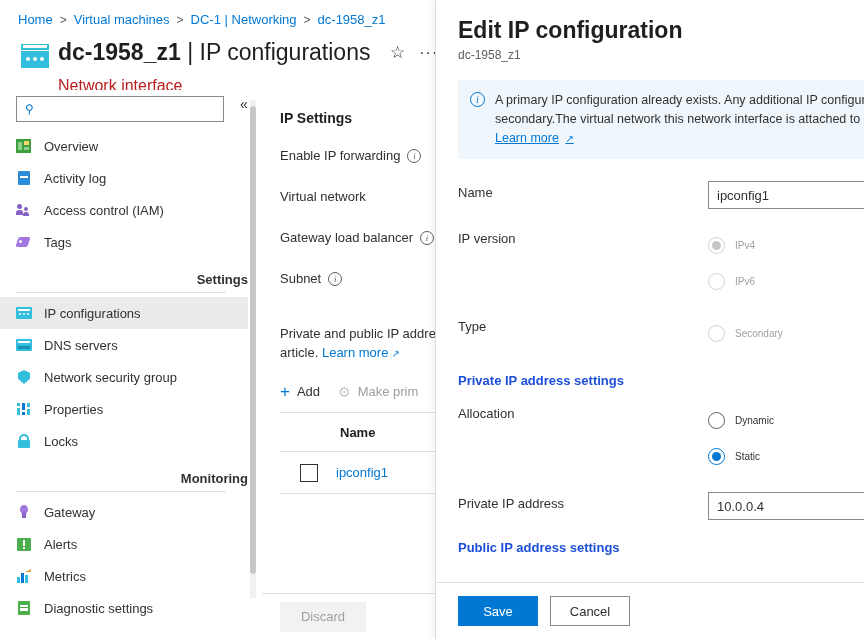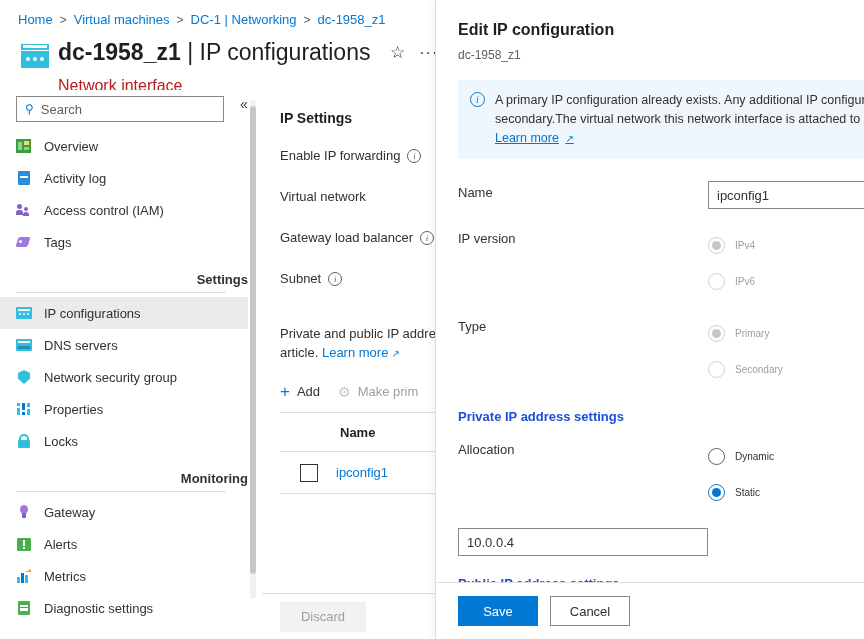--- a/index.html
+++ b/index.html
@@ -210,21 +210,21 @@
   }
 
   
   .panel {
     position: absolute; top: 0; left: 435px; width: 429px; height: 639px;
     background: #ffffff; border-left: 1px solid #e1dfdd;
     box-shadow: -2px 0 6px rgba(0,0,0,0.06);
     overflow: hidden;
   }
   .panel-head { padding: 16px 0 0 22px; }
-  .panel-title { font-size: 16px; font-weight: 700; color: #201f1e; line-height: 28px; }
+  .panel-title { font-size: 23px; font-weight: 700; color: #201f1e; line-height: 28px; }
   .panel-sub { font-size: 12px; color: #605e5c; margin-top: 4px; }
 
   .banner {
     margin: 18px 0 0 22px; width: 480px;
     background: #eff6fc; padding: 11px 12px 11px 12px;
     display: flex; align-items: flex-start; gap: 10px;
   }
   .banner-ico {
     flex: 0 0 auto; width: 15px; height: 15px; border: 1px solid #0078d4;
     border-radius: 50%; color: #0078d4; font-size: 10px; font-style: italic;
@@ -308,21 +308,20 @@
   </div>
   <div class="title-actions">
     <span class="icon-btn star-icon">☆</span>
     <span class="icon-btn ellipsis-icon">···</span>
   </div>
 
   <div class="leftnav">
     <div class="search-wrap">
       <div class="search-box">
         <span class="search-glyph">⚲</span>
-        <input class="search-input" type="text" placeholder="Search" style="">
       </div>
     </div>
 
     <div class="nav-list">
       <div class="nav-item">
         <span class="nav-ico ic-overview">
             <i class="a"></i>
             <i class="b"></i>
             <i class="c"></i>
             <i class="d"></i>
@@ -538,24 +537,20 @@
             <span class="radio dis"></span>
             <span class="rlabel dis">IPv6</span>
           </div>
         </div>
       </div>
 
       <div class="prow" style="margin-bottom:22px;">
         <div class="plabel">Type</div>
         <div class="pctrl">
           <div class="radio-line disabled">
-            <span class="radio dis checked"></span>
-            <span class="rlabel dis">Primary</span>
-          </div>
-          <div class="radio-line disabled">
             <span class="radio dis"></span>
             <span class="rlabel dis">Secondary</span>
           </div>
         </div>
       </div>
 
       <div class="psec">Private IP address settings</div>
 
       <div class="prow" style="margin-bottom:18px;">
         <div class="plabel">Allocation</div>
@@ -565,20 +560,21 @@
             <span class="rlabel">Dynamic</span>
           </div>
           <div class="radio-line">
             <span class="radio checked"></span>
             <span class="rlabel">Static</span>
           </div>
         </div>
       </div>
 
       <div class="prow" style="margin-bottom:20px;">
+        <div class="plabel">Private IP address</div>
         <div class="pctrl">
           <input class="ptextbox" type="text" value="10.0.0.4" style="">
         </div>
       </div>
 
       <div class="psec">Public IP address settings</div>
     </div>
 
     <div class="panel-footer">
       <button class="btn-primary">Save</button>

